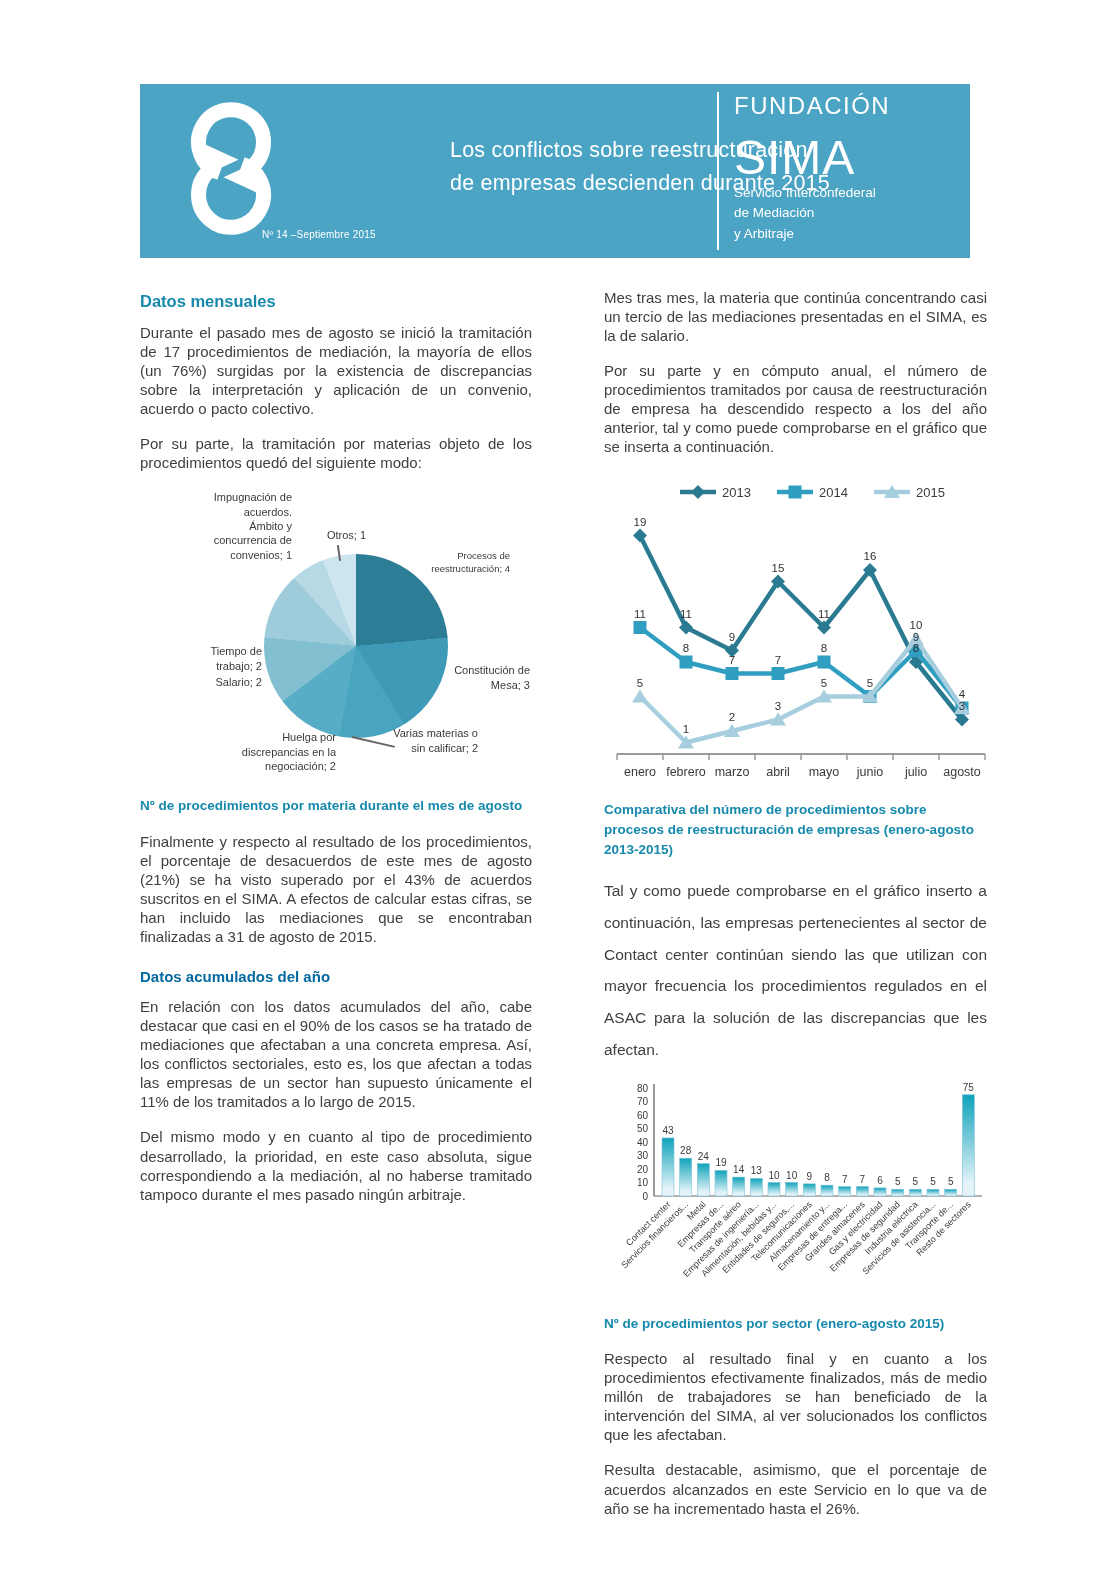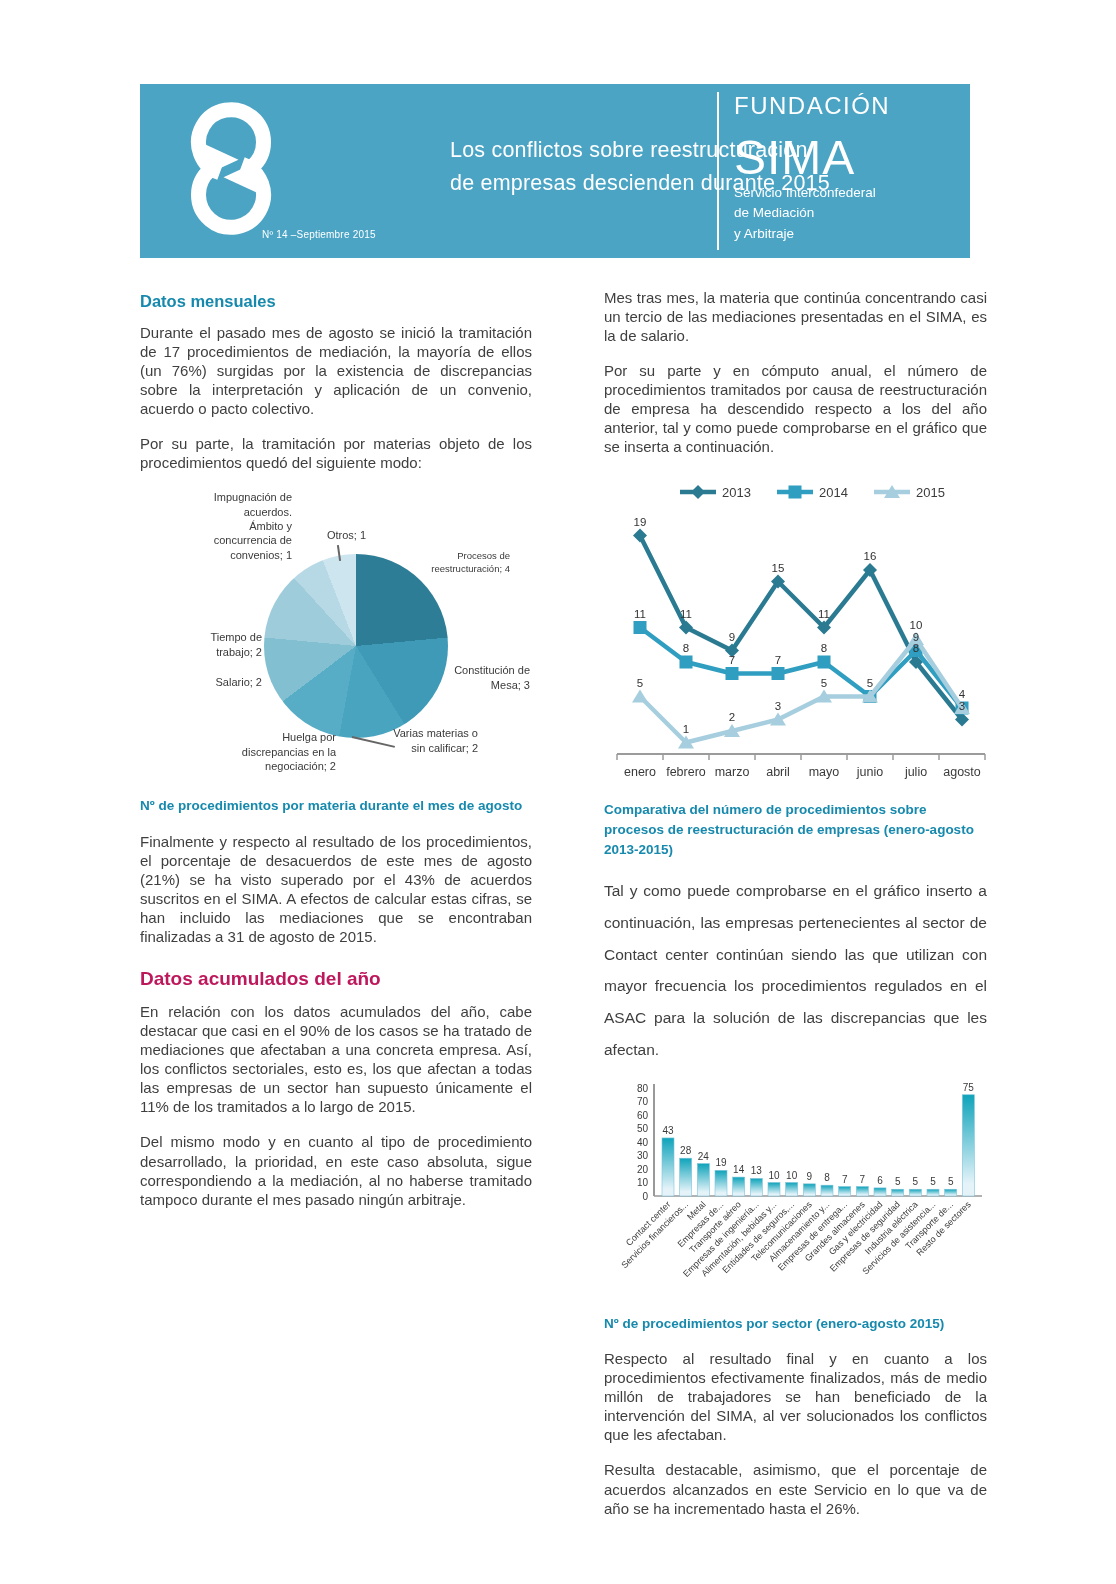--- a/index.html
+++ b/index.html
@@ -16,21 +16,21 @@
   .banner-divider{position:absolute;left:577px;top:8px;width:2px;height:158px;background:#ffffff}
   .brand{position:absolute;left:594px;top:10px;line-height:1}
   .brand-top{font-size:24px;letter-spacing:1.5px;font-weight:400}
   .brand-main{font-size:48px;font-weight:normal;letter-spacing:1px;margin-top:16px}
   .brand-sub{font-size:13.5px;line-height:1.5;margin-top:1px;font-weight:400}
 
   
   .columns{display:flex;gap:72px;margin-top:30px}
   .col{width:392px}
   .sec{color:#1689AD;font-size:16.5px;font-weight:bold;margin:4px 0 12px}
-  .sec2{color:#be185d;font-size:19px;font-weight:bold;margin:22px 0 12px}
+  .sec2{color:#0369a1;font-size:15px;font-weight:bold;margin:22px 0 12px}
   p.body{font-size:15px;line-height:1.27;text-align:justify;margin:0 0 16px}
   p.loose{font-size:15.5px;line-height:2.05;text-align:justify;margin:8px 0 6px}
   .caption{color:#1689AD;font-weight:bold;font-size:13.5px;line-height:1.45;margin:8px 0 16px}
 
   
   .pie-wrap{position:relative;width:392px;height:300px;margin:2px 0 0}
   .pie{position:absolute;left:124px;top:66px;width:184px;height:184px;border-radius:50%}
   .pie-label{position:absolute;font-size:11px;line-height:1.3;text-align:right;color:#3a3a3a}
   .pl-small{font-size:9.5px}
   .leader{position:absolute;background:#666}
@@ -77,21 +77,21 @@
 
         <div class="pie-wrap chart-block">
           <div class="pie" style="background: conic-gradient(rgb(46, 125, 150) 0deg, rgb(46, 125, 150) 84.7059deg, rgb(62, 154, 182) 84.7059deg, rgb(62, 154, 182) 148.235deg, rgb(73, 164, 191) 148.235deg, rgb(73, 164, 191) 190.588deg, rgb(87, 172, 198) 190.588deg, rgb(87, 172, 198) 232.941deg, rgb(130, 191, 209) 232.941deg, rgb(130, 191, 209) 275.294deg, rgb(158, 204, 219) 275.294deg, rgb(158, 204, 219) 317.647deg, rgb(183, 217, 229) 317.647deg, rgb(183, 217, 229) 338.824deg, rgb(205, 229, 238) 338.824deg, rgb(205, 229, 238) 360deg);"></div>
           <span class="pie-label" style="left:68px;top:2px;width:84px">Impugnación de acuerdos. Ámbito y concurrencia de convenios; 1</span>
           <span class="pie-label" style="left:160px;top:40px;width:66px">Otros; 1</span>
           <span class="pie-label pl-small" style="left:276px;top:62px;width:94px">Procesos de reestructuración; 4</span>
           <span class="pie-label" style="left:294px;top:175px;width:96px">Constitución de Mesa; 3</span>
           <span class="pie-label" style="left:252px;top:238px;width:86px">Varias materias o sin calificar; 2</span>
           <span class="pie-label" style="left:92px;top:242px;width:104px">Huelga por discrepancias en la negociación; 2</span>
           <span class="pie-label" style="left:44px;top:187px;width:78px">Salario; 2</span>
-          <span class="pie-label" style="left:38px;top:142px;width:84px">Tiempo de trabajo; 2</span>
+          <span class="pie-label" style="left:38px;top:156px;width:84px">Tiempo de trabajo; 2</span>
           <div class="leader" style="left:198px;top:57px;width:1.5px;height:16px;transform:rotate(-8deg)"></div>
           <div class="leader" style="left:212px;top:248px;width:44px;height:1.5px;transform:rotate(13deg);transform-origin:left center"></div>
         </div>
         <div class="caption">Nº de procedimientos por materia durante el mes de agosto</div>
 
         <p class="body">Finalmente y respecto al resultado de los procedimientos, el porcentaje de desacuerdos de este mes de agosto (21%) se ha visto superado por el 43% de acuerdos suscritos en el SIMA. A efectos de calcular estas cifras, se han incluido las mediaciones que se encontraban finalizadas a 31 de agosto de 2015.</p>
         <div class="sec2">Datos acumulados del año</div>
         <p class="body">En relación con los datos acumulados del año, cabe destacar que casi en el 90% de los casos se ha tratado de mediaciones que afectaban a una concreta empresa. Así, los conflictos sectoriales, esto es, los que afectan a todas las empresas de un sector han supuesto únicamente el 11% de los tramitados a lo largo de 2015.</p>
         <p class="body">Del mismo modo y en cuanto al tipo de procedimiento desarrollado, la prioridad, en este caso absoluta, sigue correspondiendo a la mediación, al no haberse tramitado tampoco durante el mes pasado ningún arbitraje.</p>
       </div>

